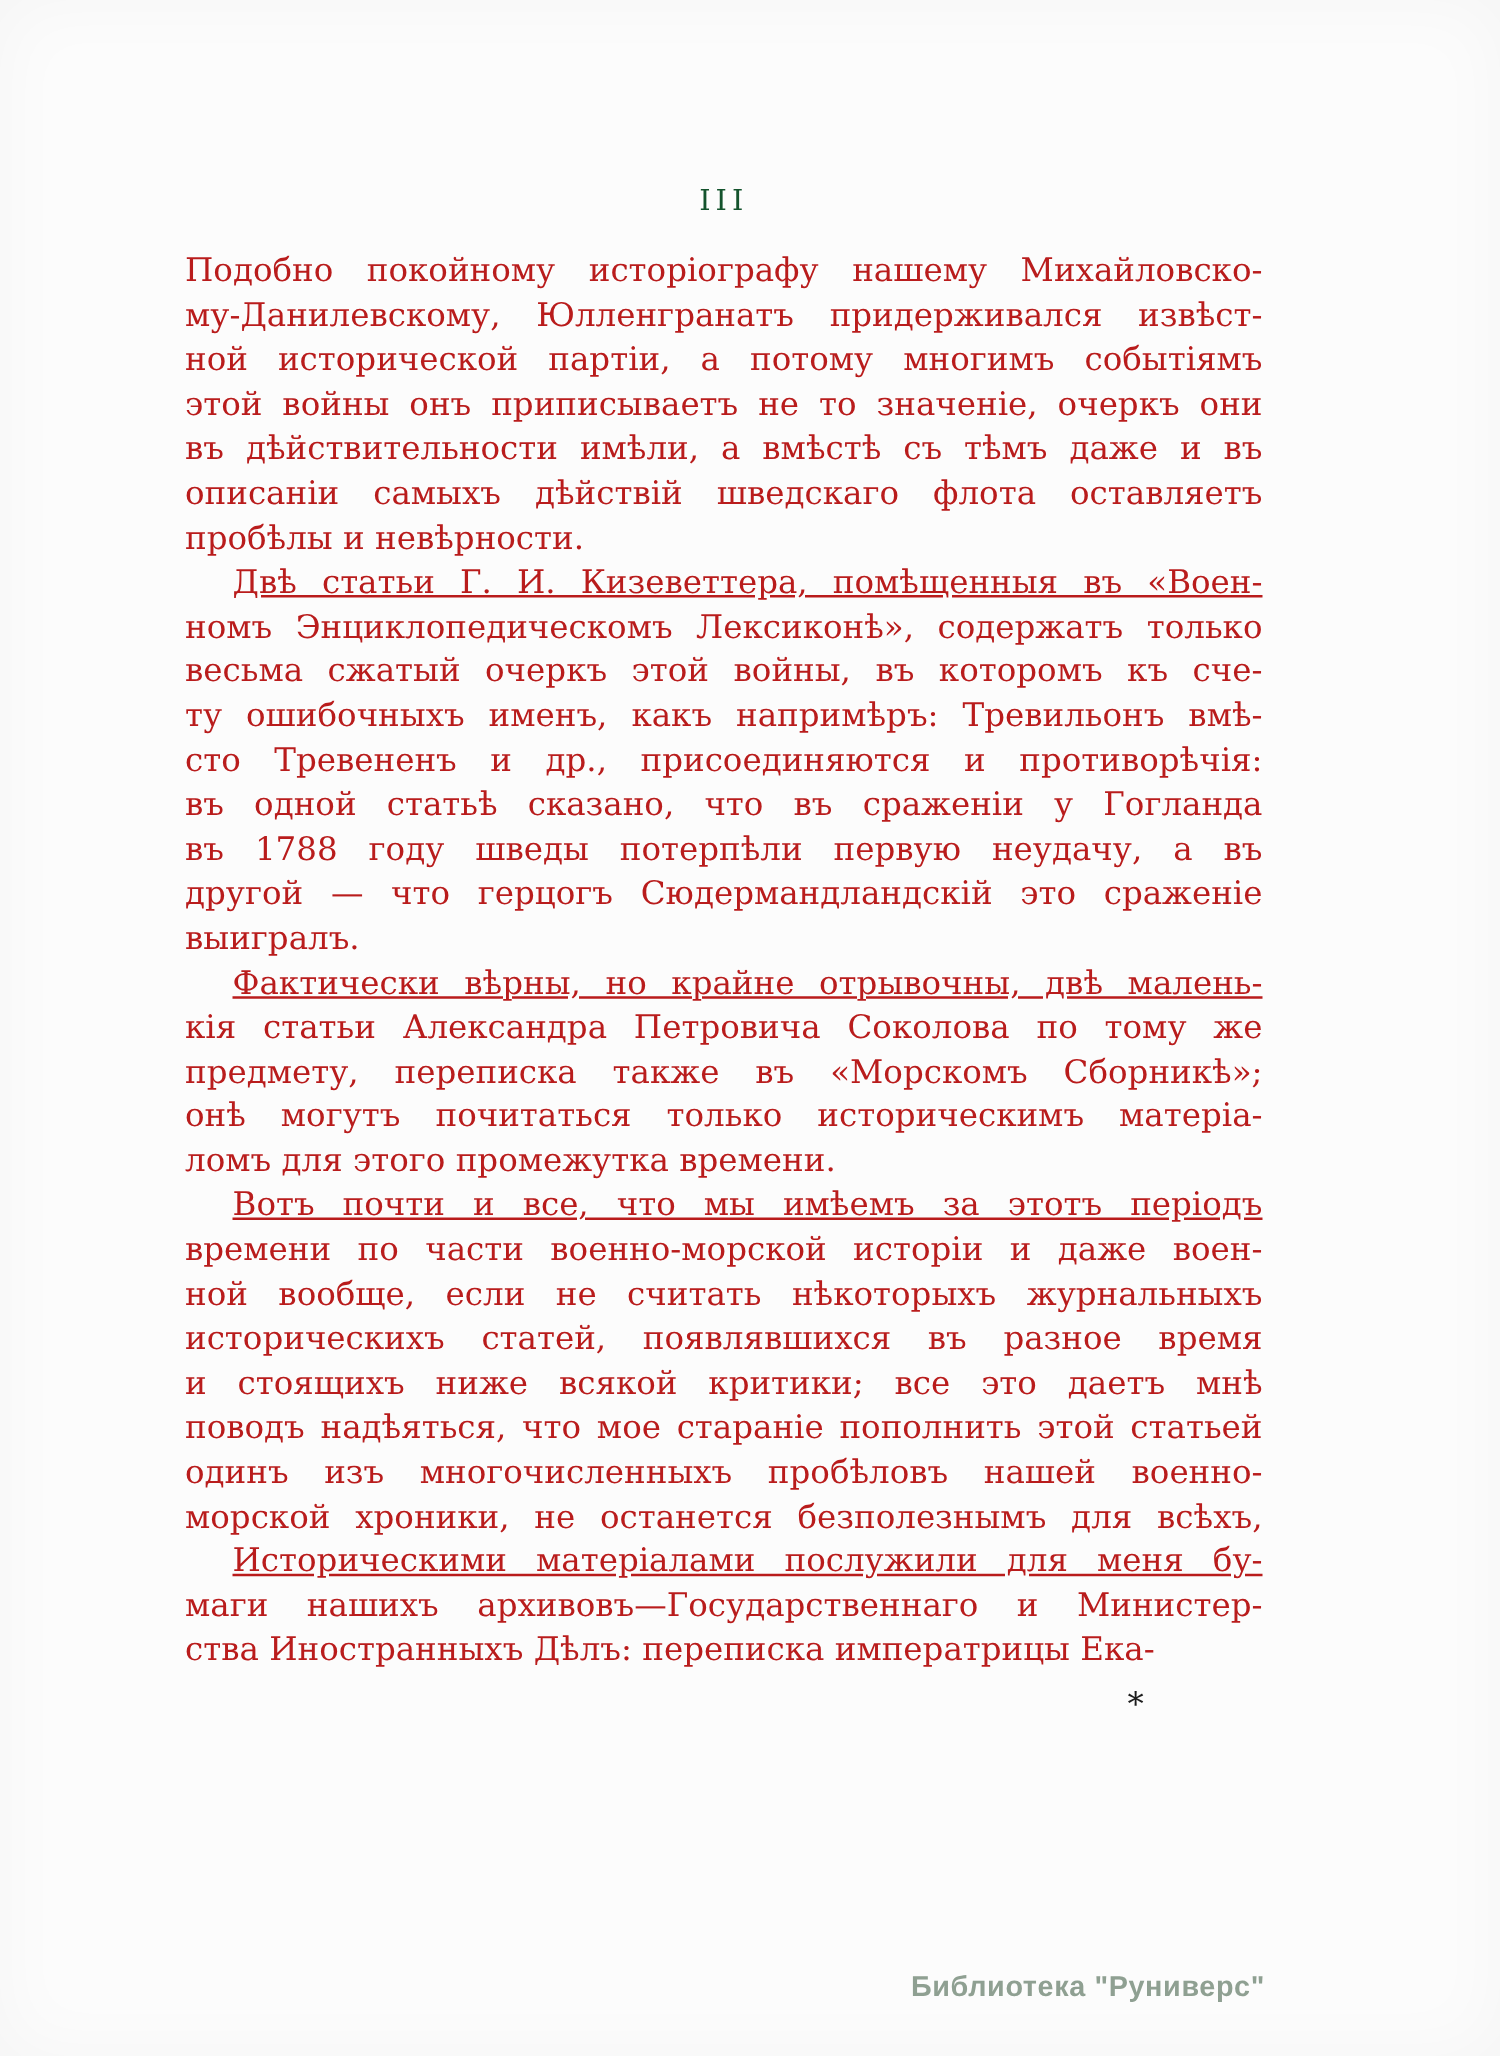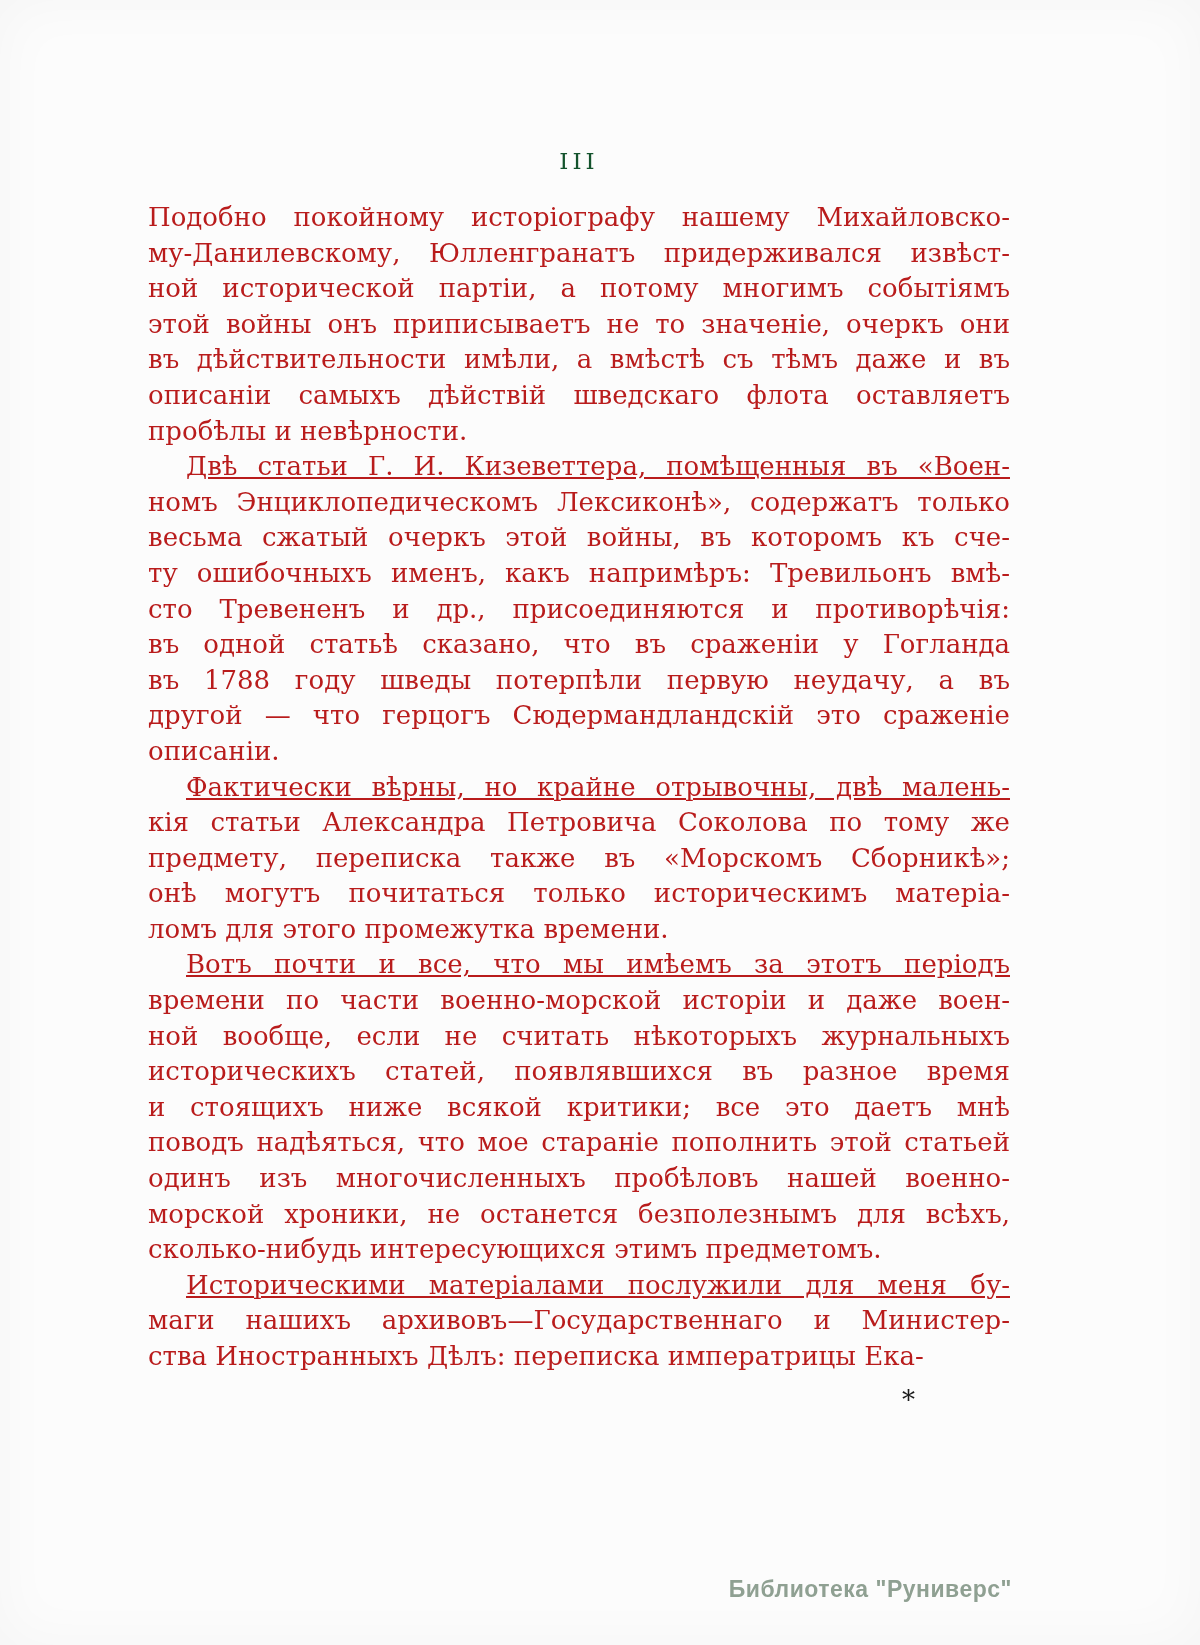--- a/index.html
+++ b/index.html
@@ -84,39 +84,38 @@
       </div>
       <div class="para">
         <div class="line first">Двѣ статьи Г. И. Кизеветтера, помѣщенныя въ «Воен-</div>
         <div class="line">номъ Энциклопедическомъ Лексиконѣ», содержатъ только</div>
         <div class="line">весьма сжатый очеркъ этой войны, въ которомъ къ сче-</div>
         <div class="line">ту ошибочныхъ именъ, какъ напримѣръ: Тревильонъ вмѣ-</div>
         <div class="line">сто Тревененъ и др., присоединяются и противорѣчія:</div>
         <div class="line">въ одной статьѣ сказано, что въ сраженіи у Гогланда</div>
         <div class="line">въ 1788 году шведы потерпѣли первую неудачу, а въ</div>
         <div class="line">другой — что герцогъ Сюдермандландскій это сраженіе</div>
-        <div class="line last">описаніи.</div>
+        <div class="line last">выигралъ.</div>
       </div>
       <div class="para">
         <div class="line first">Фактически вѣрны, но крайне отрывочны, двѣ малень-</div>
         <div class="line">кія статьи Александра Петровича Соколова по тому же</div>
         <div class="line">предмету, переписка также въ «Морскомъ Сборникѣ»;</div>
         <div class="line">онѣ могутъ почитаться только историческимъ матеріа-</div>
         <div class="line last">ломъ для этого промежутка времени.</div>
       </div>
       <div class="para">
         <div class="line first">Вотъ почти и все, что мы имѣемъ за этотъ періодъ</div>
         <div class="line">времени по части военно-морской исторіи и даже воен-</div>
         <div class="line">ной вообще, если не считать нѣкоторыхъ журнальныхъ</div>
         <div class="line">историческихъ статей, появлявшихся въ разное время</div>
         <div class="line">и стоящихъ ниже всякой критики; все это даетъ мнѣ</div>
         <div class="line">поводъ надѣяться, что мое стараніе пополнить этой статьей</div>
         <div class="line">одинъ изъ многочисленныхъ пробѣловъ нашей военно-</div>
         <div class="line">морской хроники, не останется безполезнымъ для всѣхъ,</div>
-        <div class="line last">сколько-нибудь интересующихся этимъ предметомъ.</div>
       </div>
       <div class="para">
         <div class="line first">Историческими матеріалами послужили для меня бу-</div>
         <div class="line">маги нашихъ архивовъ—Государственнаго и Министер-</div>
         <div class="line last">ства Иностранныхъ Дѣлъ: переписка императрицы Ека-</div>
       </div>
     </div>
 
   <div class="footnote-row">
     <span>*</span>

